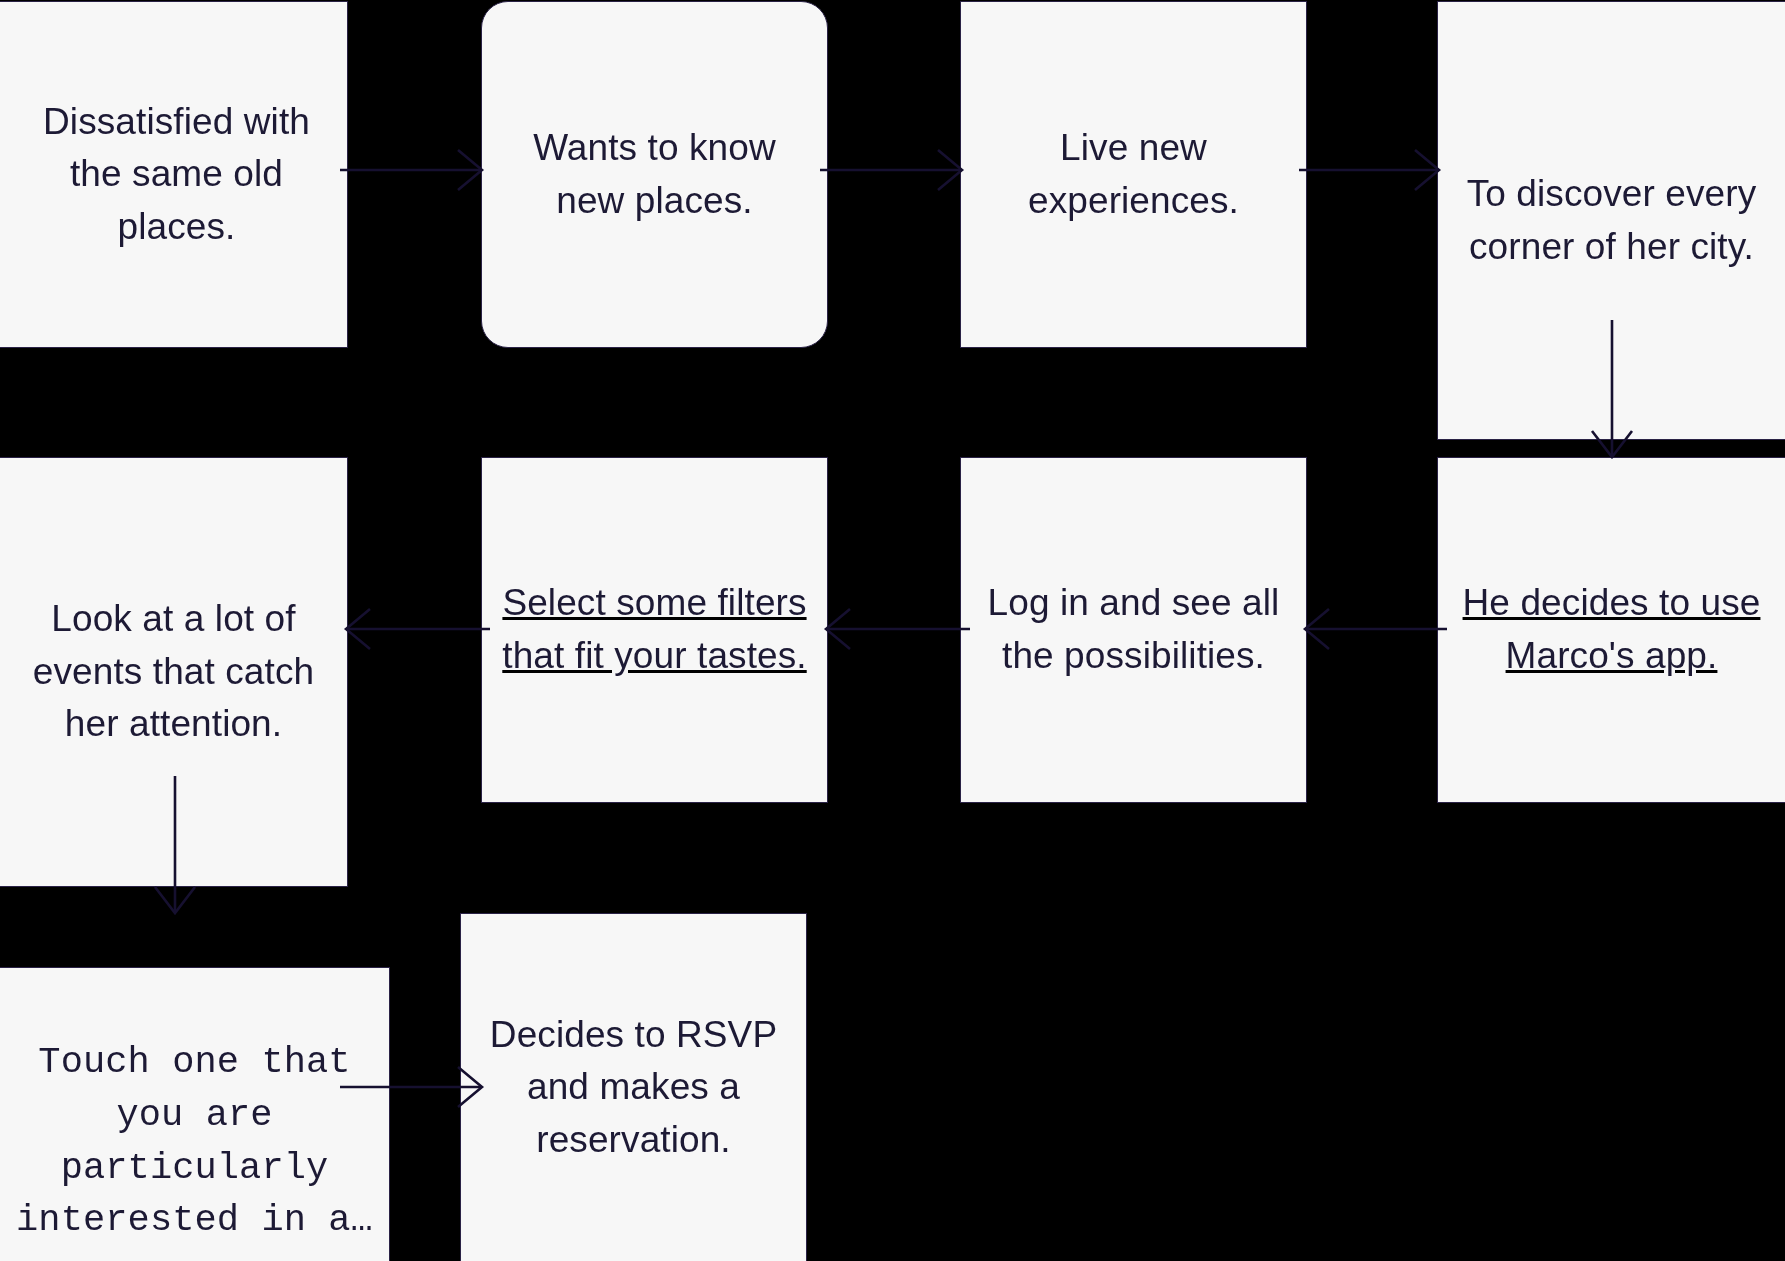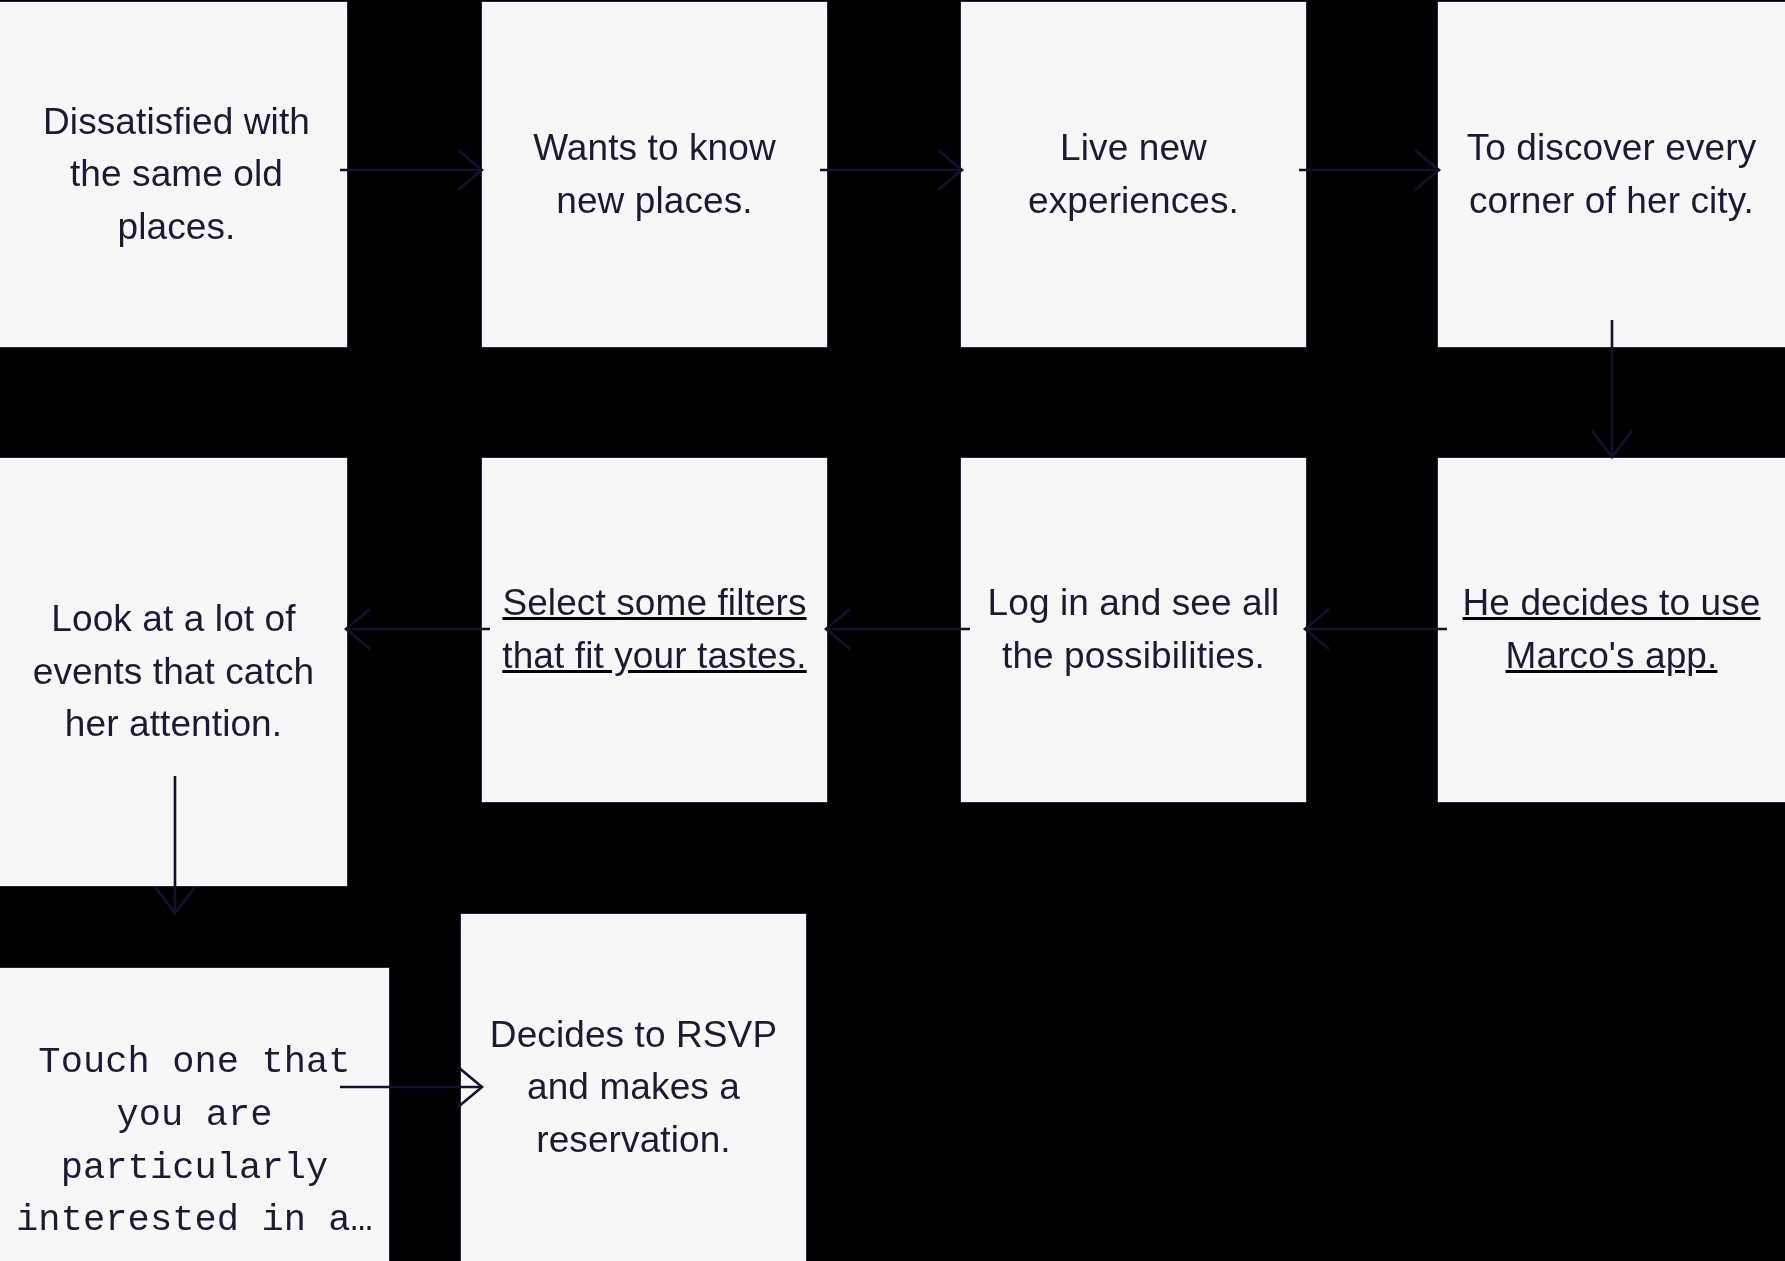--- a/index.html
+++ b/index.html
@@ -55,29 +55,29 @@
 </style>
 </head>
 <body>
 
 <div id="canvas">
 
   <div class="node" style="left:-1px; top:1px; width:349px; height:347px;padding-left:20px;">
     <span class="node-label">Dissatisfied with the same old places.</span>
   </div>
 
-  <div class="node" style="left:481px; top:1px; width:347px; height:347px;">
+  <div class="node" style="left:481px; top:1px; width:347px; height:347px;border-radius:27px;">
     <span class="node-label">Wants to know new places.</span>
   </div>
 
   <div class="node" style="left:960px; top:1px; width:347px; height:347px;">
     <span class="node-label">Live new experiences.</span>
   </div>
 
-  <div class="node" style="left:1437px; top:1px; width:349px; height:347px;align-items:center;">
+  <div class="node" style="left:1437px; top:1px; width:349px; height:439px;align-items:center;">
     <span class="node-label">To discover every corner of her city.</span>
   </div>
 
   <div class="node" style="left:-1px; top:457px; width:349px; height:430px;">
     <span class="node-label">Look at a lot of events that catch her attention.</span>
   </div>
 
   <div class="node" style="left:481px; top:457px; width:347px; height:346px;text-decoration:underline;">
     <span class="node-label">Select some filters that fit your tastes.</span>
   </div>

